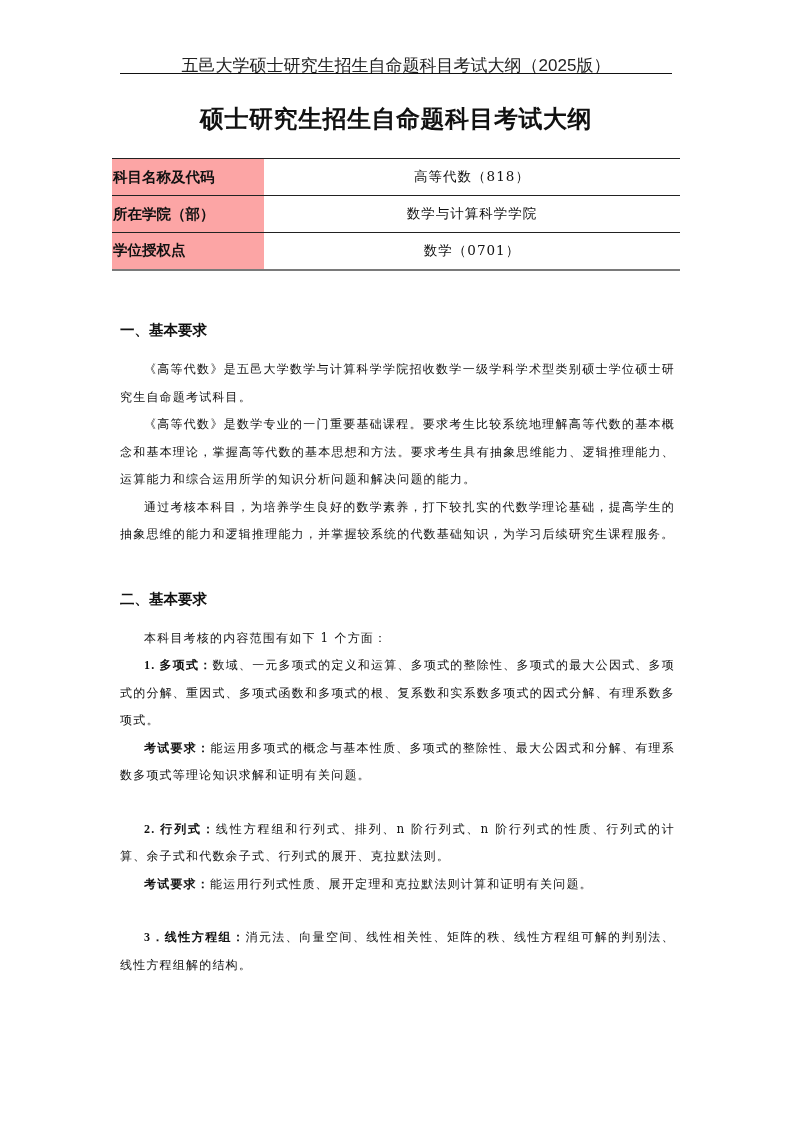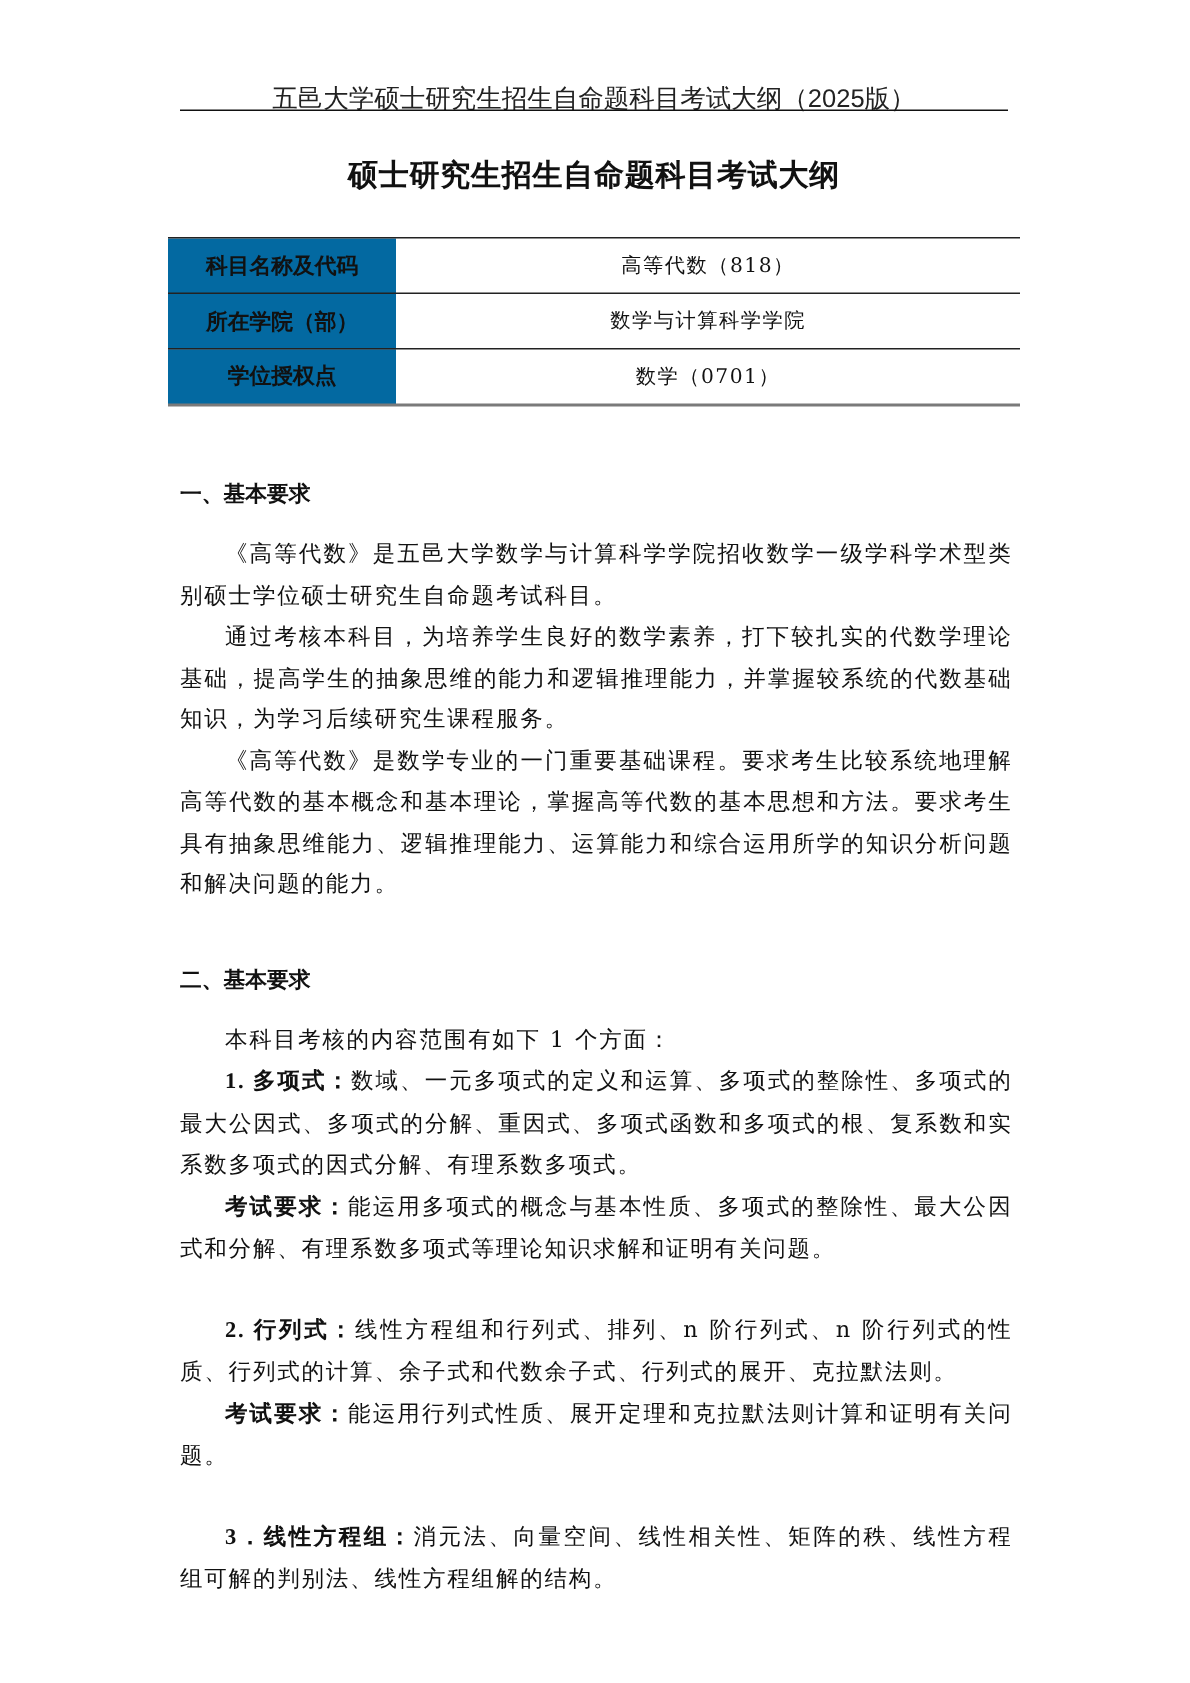--- a/index.html
+++ b/index.html
@@ -12,42 +12,42 @@
     position: absolute; left: 120px; top: 54px; width: 552px;
     text-align: center; font-size: 17px; color: #222;
     font-family: Liberation Sans, sans-serif;
   }
   .header-rule {
     position: absolute; left: 120px; top: 73px; width: 552px; height: 0;
     border-top: 1.5px solid #111;
   }
   .doc-title {
     position: absolute; left: 120px; top: 103px; width: 552px;
-    text-align: center; font-size: 20px; font-weight: bold; letter-spacing: 0.5px;
+    text-align: center; font-size: 24px; font-weight: bold; letter-spacing: 0.5px;
     font-family: Liberation Sans, sans-serif;
   }
   .info-table {
     position: absolute; left: 112px; top: 158px; width: 568px;
     border-collapse: collapse; font-size: 14px;
   }
   .info-table tr { height: 37px; border-top: 1.5px solid #222; }
   .info-table tr:last-child { border-bottom: 2.5px solid #7a7a7a; }
   .info-table td.label {
-    width: 150px; background: #0369a1; text-align: center; font-weight: bold;
+    width: 150px; background: #fca5a5; font-weight: bold;
     font-family: "DejaVu Sans", "Liberation Sans", sans-serif; font-size: 14.5px;
   }
   .info-table td.value { text-align: center; font-size: 13.5px; letter-spacing: 1px; }
 
   .content { position: absolute; left: 120px; top: 320px; width: 555px; }
   .section-heading {
     font-family: Liberation Mono, monospace;
     font-size: 14.5px; font-weight: bold; margin: 0; line-height: 22px;
   }
   .para {
-    font-size: 15px; line-height: 27.5px; margin: 0; text-indent: 2em;
+    font-size: 12px; line-height: 27.5px; margin: 0; text-indent: 2em;
     text-align: justify; letter-spacing: 1.2px;
   }
   .para b { font-family: Liberation Serif, serif; }
   .gap-s { height: 14px; }
   .gap-m { height: 26px; }
   .gap-l { height: 40px; }
 </style>
 </head>
 <body>
 
@@ -70,22 +70,22 @@
     <td class="label">学位授权点</td>
     <td class="value">数学（0701）</td>
   </tr>
 </tbody>
   </table>
 
 <div class="content">
   <h2 class="section-heading">一、基本要求</h2>
   <div class="gap-s"></div>
   <p class="para">《高等代数》是五邑大学数学与计算科学学院招收数学一级学科学术型类别硕士学位硕士研究生自命题考试科目。</p>
+  <p class="para">《高等代数》是数学专业的一门重要基础课程。要求考生比较系统地理解高等代数的基本概念和基本理论，掌握高等代数的基本思想和方法。要求考生具有抽象思维能力、逻辑推理能力、运算能力和综合运用所学的知识分析问题和解决问题的能力。</p>
   <p class="para">通过考核本科目，为培养学生良好的数学素养，打下较扎实的代数学理论基础，提高学生的抽象思维的能力和逻辑推理能力，并掌握较系统的代数基础知识，为学习后续研究生课程服务。</p>
-  <p class="para">《高等代数》是数学专业的一门重要基础课程。要求考生比较系统地理解高等代数的基本概念和基本理论，掌握高等代数的基本思想和方法。要求考生具有抽象思维能力、逻辑推理能力、运算能力和综合运用所学的知识分析问题和解决问题的能力。</p>
 
   <div class="gap-l"></div>
   <h2 class="section-heading">二、基本要求</h2>
   <div class="gap-s"></div>
   <p class="para">本科目考核的内容范围有如下 1 个方面：</p>
 
   <p class="para"><b>1. 多项式：</b><span>数域、一元多项式的定义和运算、多项式的整除性、多项式的最大公因式、多项式的分解、重因式、多项式函数和多项式的根、复系数和实系数多项式的因式分解、有理系数多项式。</span></p>
   <p class="para"><b>考试要求：</b><span>能运用多项式的概念与基本性质、多项式的整除性、最大公因式和分解、有理系数多项式等理论知识求解和证明有关问题。</span></p>
 
   <div class="gap-m"></div>

